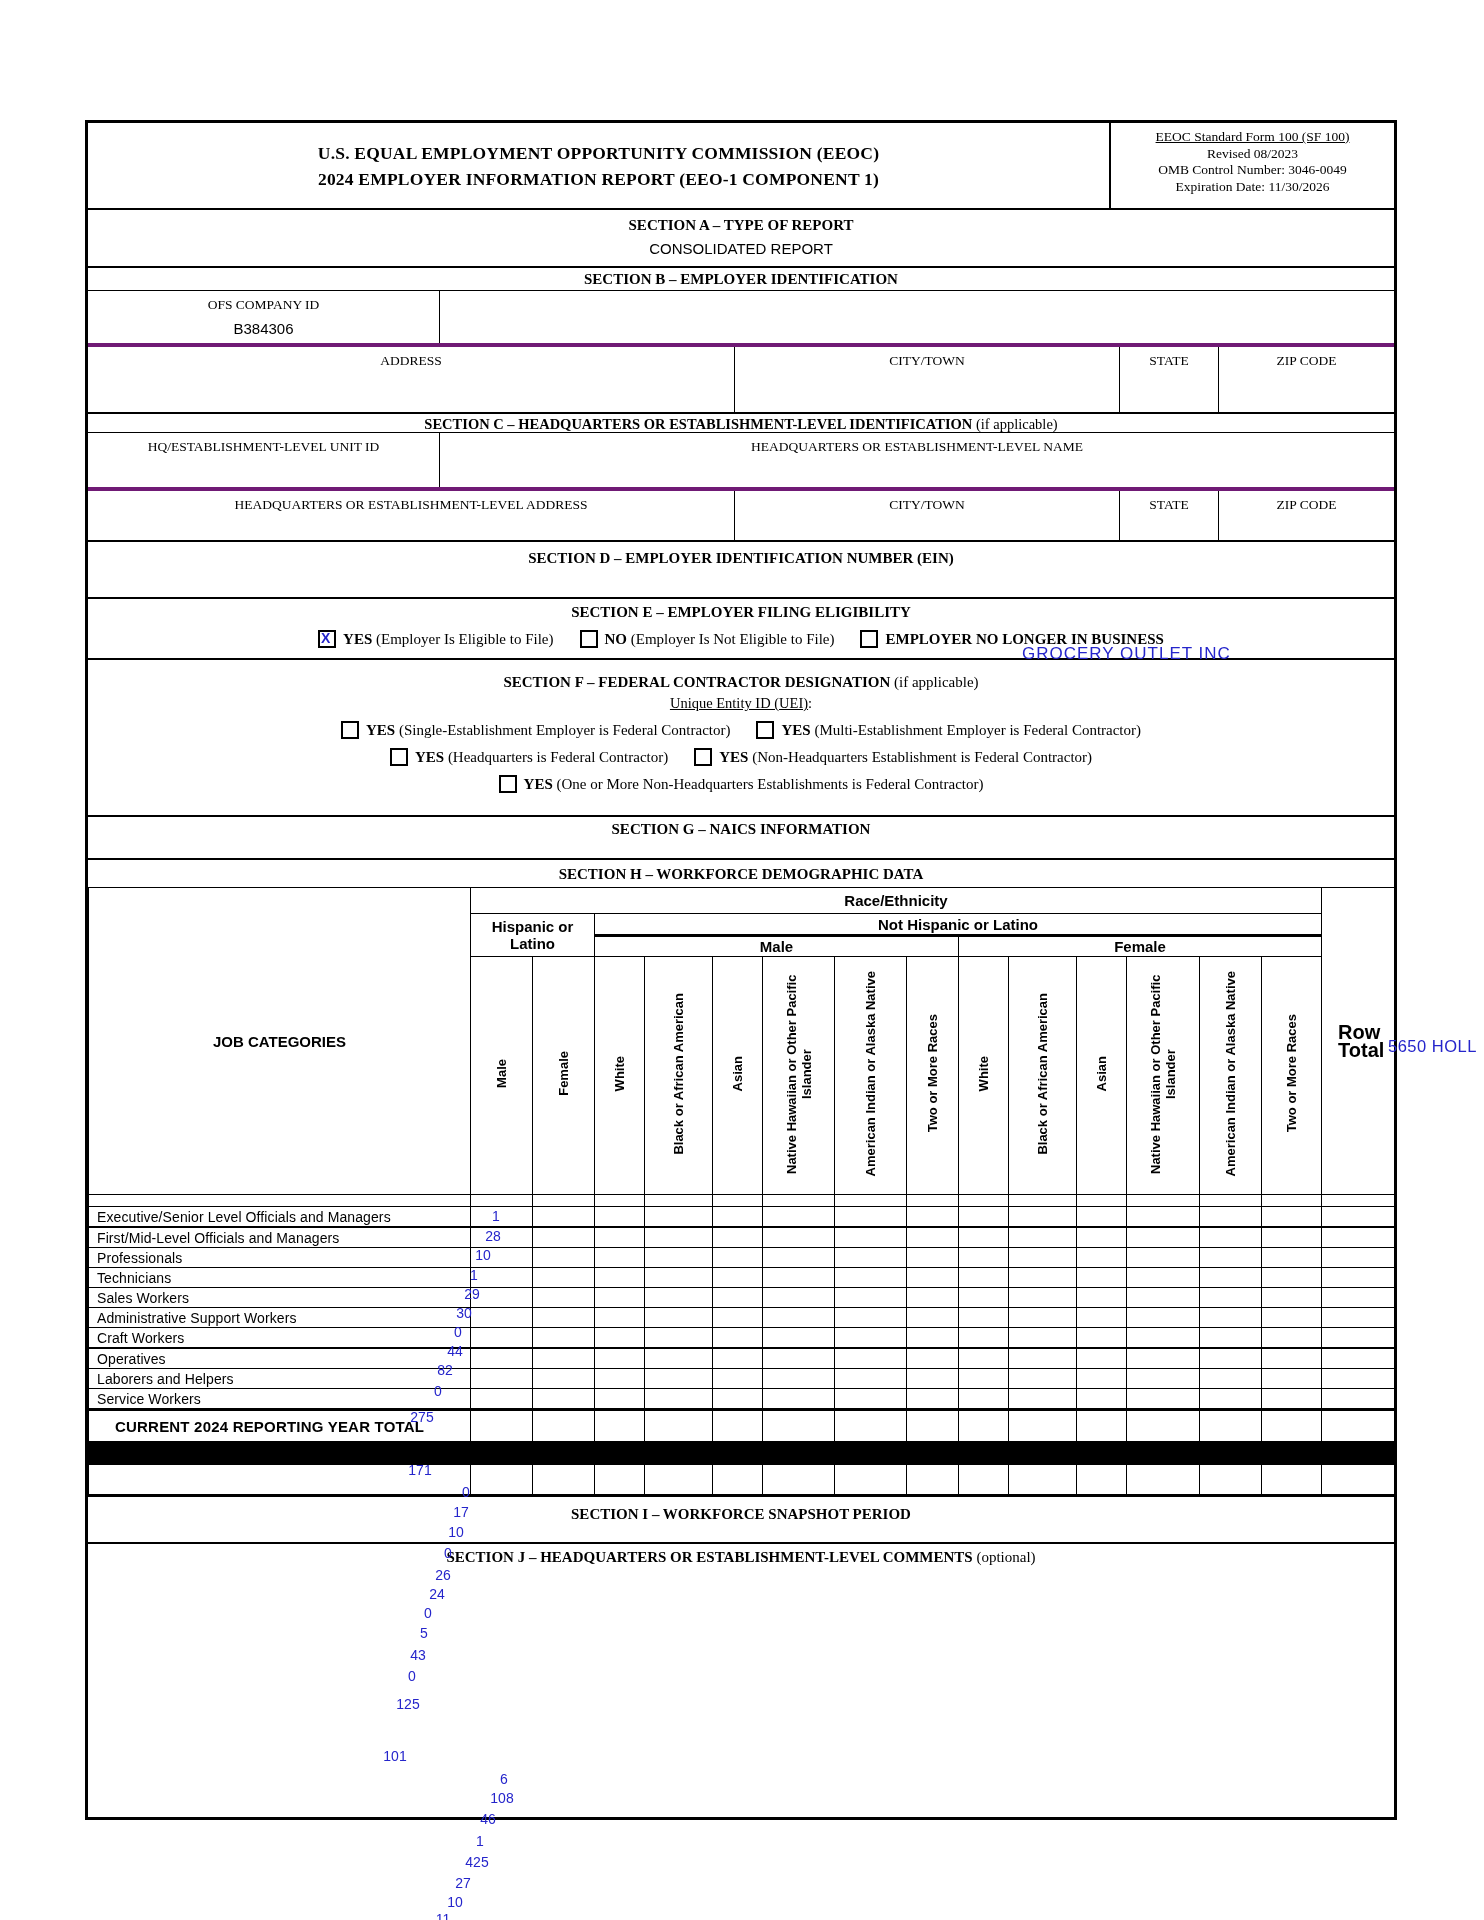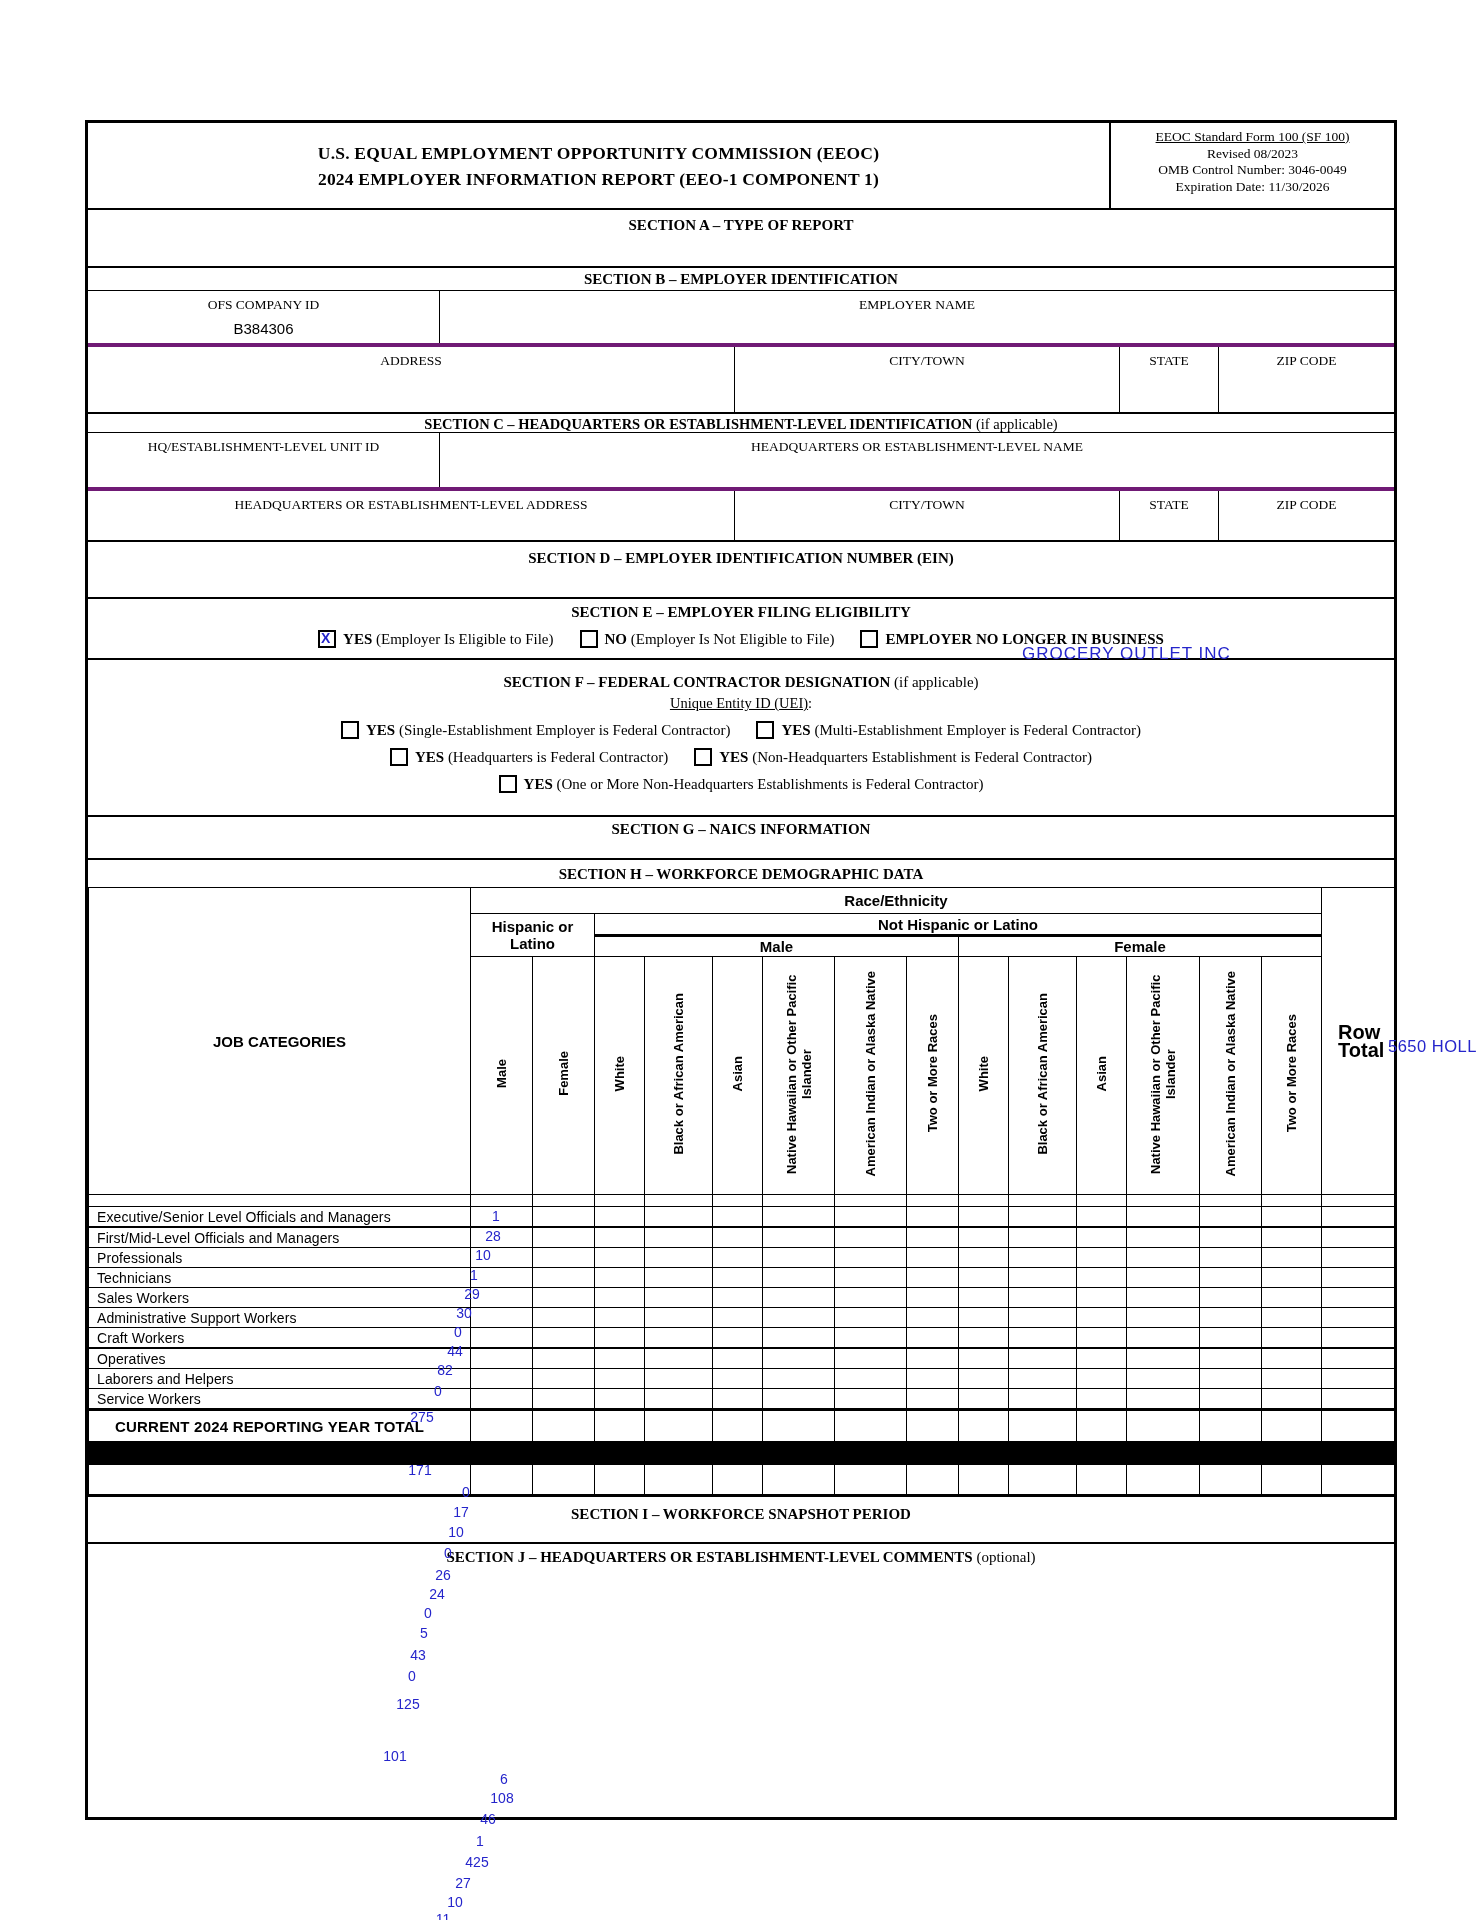--- a/index.html
+++ b/index.html
@@ -98,32 +98,30 @@
       <div class="form-info">
         <div class="u">EEOC Standard Form 100 (SF 100)</div>
         <div>Revised 08/2023</div>
         <div>OMB Control Number: 3046-0049</div>
         <div>Expiration Date: 11/30/2026</div>
       </div>
     </div>
 
     <div class="band sec-a">
       <div class="shead">SECTION A – TYPE OF REPORT</div>
+      <div class="val">CONSOLIDATED REPORT</div>
     </div>
 
     <div class="band sb-head">
       <div class="shead">SECTION B – EMPLOYER IDENTIFICATION</div>
     </div>
     <div class="row2c b-row1">
       <div class="c1">
         <div class="flabel">OFS COMPANY ID</div>
         <div class="fvalue">B384306</div>
-      </div>
-      <div class="c2">
-        <div class="flabel">EMPLOYER NAME</div>
       </div>
     </div>
     <div class="row4c b-row2">
       <div class="ca">
         <div class="flabel">ADDRESS</div>
       </div>
       <div class="cb">
         <div class="flabel">CITY/TOWN</div>
       </div>
       <div class="cc">

